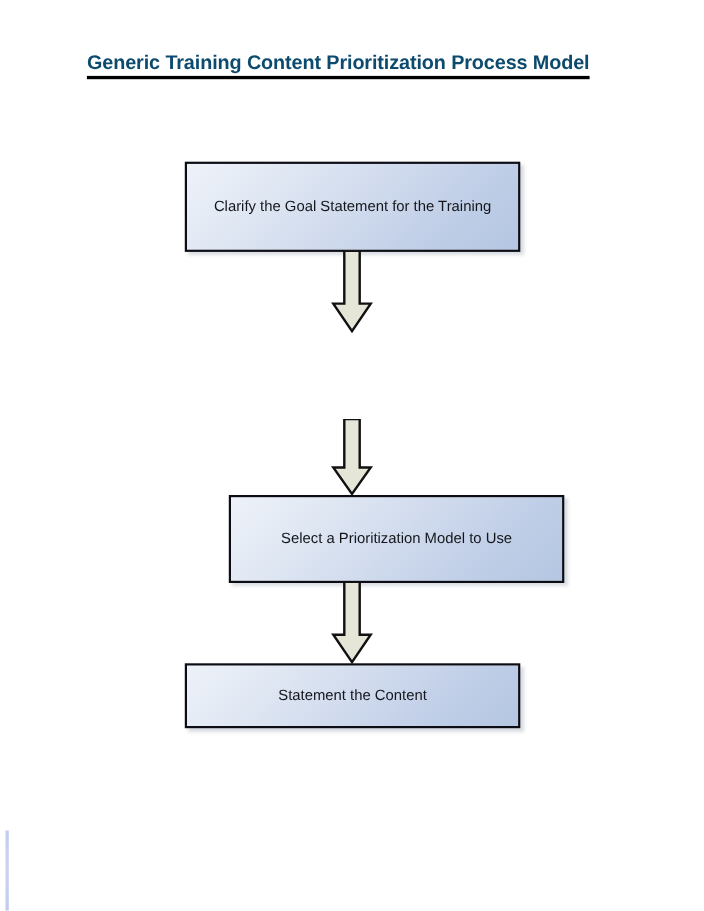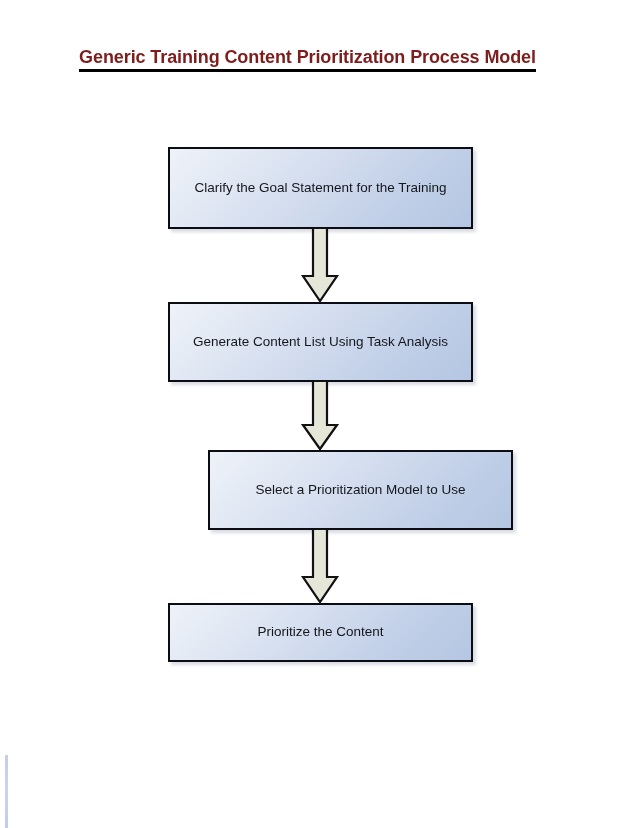--- a/index.html
+++ b/index.html
@@ -18,21 +18,21 @@
 
   
   #page-title {
     position: absolute;
     left: 0;
     top: 47px;
     width: 615px;
     text-align: center;
     font-size: 18px;
     font-weight: bold;
-    color: #7f1d1d;
+    color: #0c4a6e;
     letter-spacing: -0.1px;
     white-space: nowrap;
   }
   #page-title .ul {
     display: inline-block;
     border-bottom: 3px solid #000000;
     padding-bottom: 1px;
   }
 
   
@@ -109,39 +109,36 @@
   <div class="process-box" id="box-1">
     <span class="box-label">Clarify the Goal Statement for the Training</span>
   </div>
 
   <div class="flow-arrow" id="arrow-1">
     <svg viewBox="0 0 48 76" width="48" height="76" preserveAspectRatio="none" aria-hidden="true">
       <polygon points="17,0 31,0 31,48 41,48 24,73 7,48 17,48" fill="#e6e6d8" stroke="#111111" stroke-width="2.2" stroke-linejoin="miter"></polygon>
     </svg>
   </div>
 
-  <div class="process-box" id="box-2">
-    <span class="box-label">Generate Content List Using Task Analysis</span>
-  </div>
 
   <div class="flow-arrow" id="arrow-2">
     <svg viewBox="0 0 48 71" width="48" height="71" preserveAspectRatio="none" aria-hidden="true">
       <polygon points="17,0 31,0 31,44 41,44 24,68 7,44 17,44" fill="#e6e6d8" stroke="#111111" stroke-width="2.2" stroke-linejoin="miter"></polygon>
     </svg>
   </div>
 
   <div class="process-box" id="box-3">
     <span class="box-label">Select a Prioritization Model to Use</span>
   </div>
 
   <div class="flow-arrow" id="arrow-3">
     <svg viewBox="0 0 48 76" width="48" height="76" preserveAspectRatio="none" aria-hidden="true">
       <polygon points="17,0 31,0 31,48 41,48 24,73 7,48 17,48" fill="#e6e6d8" stroke="#111111" stroke-width="2.2" stroke-linejoin="miter"></polygon>
     </svg>
   </div>
 
   <div class="process-box" id="box-4">
-    <span class="box-label">Prioritize the Content</span>
+    <span class="box-label">Statement the Content</span>
   </div>
 
 </div>
 
 <div id="margin-rule"></div>
 
 </body></html>

